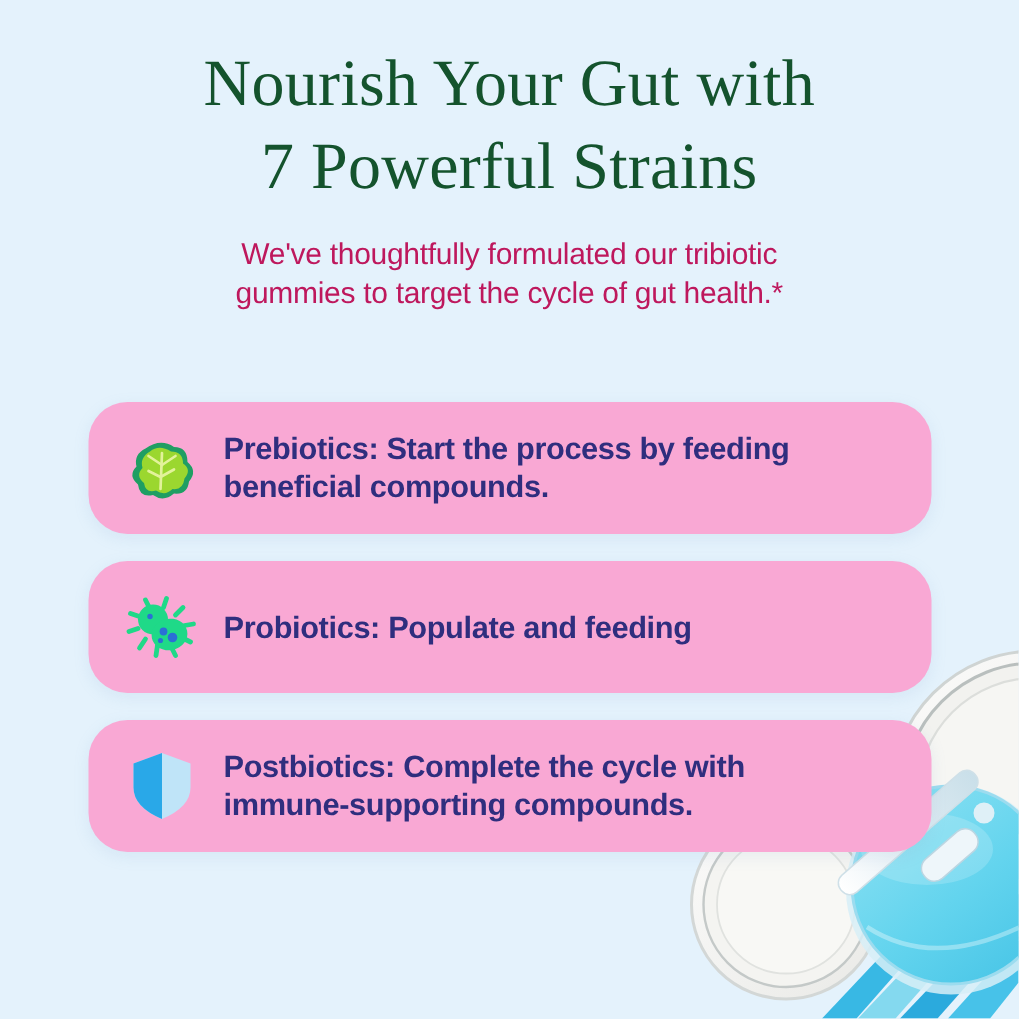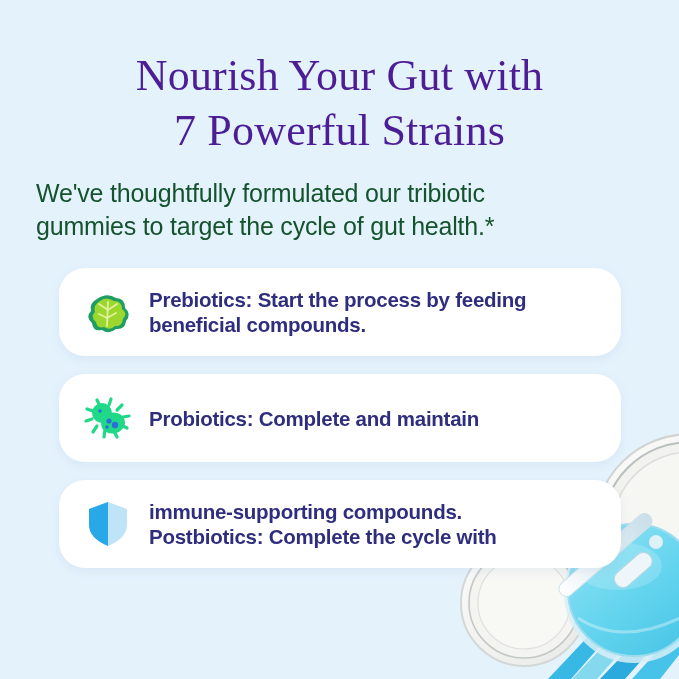--- a/index.html
+++ b/index.html
@@ -29,54 +29,55 @@
     position: relative;
     z-index: 3;
     width: 679px;
     height: 679px;
     box-sizing: border-box;
     padding: 0;
   }
 
   .headline {
     margin: 0;
-    padding: 48px 40px 0 40px;
+    padding: 28px 40px 0 40px;
     text-align: center;
     font-family: "Liberation Serif", serif;
     font-weight: 400;
     font-size: 44px;
     line-height: 1.26;
     letter-spacing: 0.2px;
-    color: #4c1d95;
+    color: #14532d;
   }
   .headline .line { display: block; }
 
   .subhead {
     margin: 0;
     padding: 18px 36px 0 36px;
+    text-align: center;
     font-family: "Liberation Sans", sans-serif;
     font-weight: 400;
-    font-size: 25px;
+    font-size: 20px;
     line-height: 1.33;
     letter-spacing: -0.2px;
-    color: #14532d;
+    color: #be185d;
   }
   .subhead .line { display: block; }
 
   .cards {
     position: absolute;
     top: 268px;
     left: 59px;
     width: 562px;
   }
 
   .card {
     position: relative;
     box-sizing: border-box;
-    background: #ffffff;
+    background: #f9a8d4;
     border-radius: 26px;
     min-height: 88px;
     margin-bottom: 18px;
     display: flex;
     align-items: center;
     padding: 12px 22px 12px 22px;
     box-shadow: 0 3px 10px rgba(120, 160, 200, 0.13);
   }
   .card:last-child { margin-bottom: 0; }
 
@@ -215,31 +216,31 @@
           </g>
           <g fill="#2b6fd6">
             <circle cx="17" cy="18" r="1.8"></circle>
             <circle cx="26" cy="28" r="2.6"></circle>
             <circle cx="32" cy="32" r="3.2"></circle>
             <circle cx="24" cy="34" r="1.7"></circle>
           </g>
         </svg>
       </span>
       <span class="card-text">
-        <span class="line">Probiotics: Complete and maintain</span>
+        <span class="line">Probiotics: Populate and feeding</span>
       </span>
     </div>
 
     <div class="card">
       <span class="card-icon">
         <svg width="46" height="50" viewBox="0 0 46 50" xmlns="http://www.w3.org/2000/svg">
           <path d="M23 3 L42 10 L42 26 Q42 39 23 47 Q4 39 4 26 L4 10 Z" fill="#bfe4f8"></path>
           <path d="M23 3 L4 10 L4 26 Q4 39 23 47 Z" fill="#29a8e8"></path>
         </svg>
       </span>
       <span class="card-text">
+        <span class="line">Postbiotics: Complete the cycle with</span>
         <span class="line">immune-supporting compounds.</span>
-        <span class="line">Postbiotics: Complete the cycle with</span>
       </span>
     </div>
 
   </div>
 </div>
 
 </body></html>

